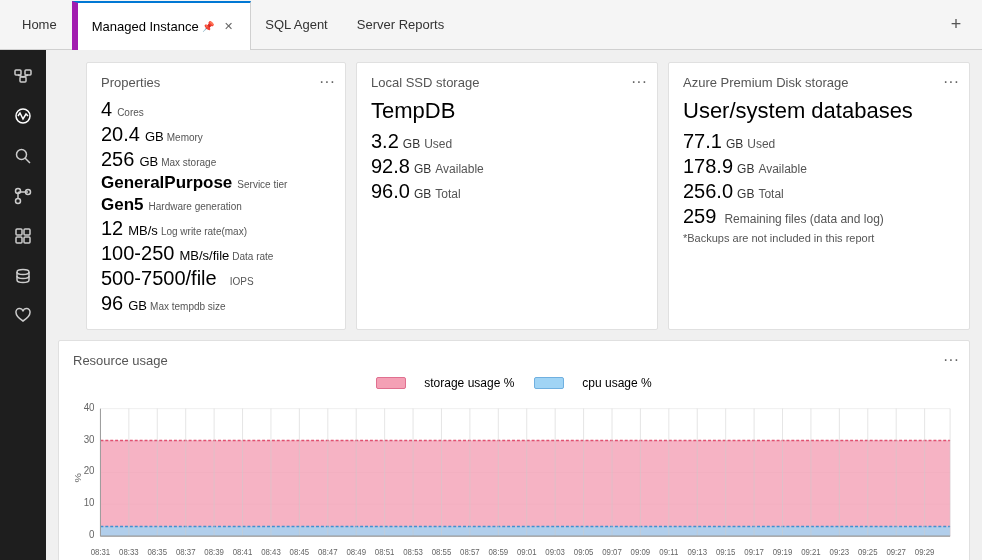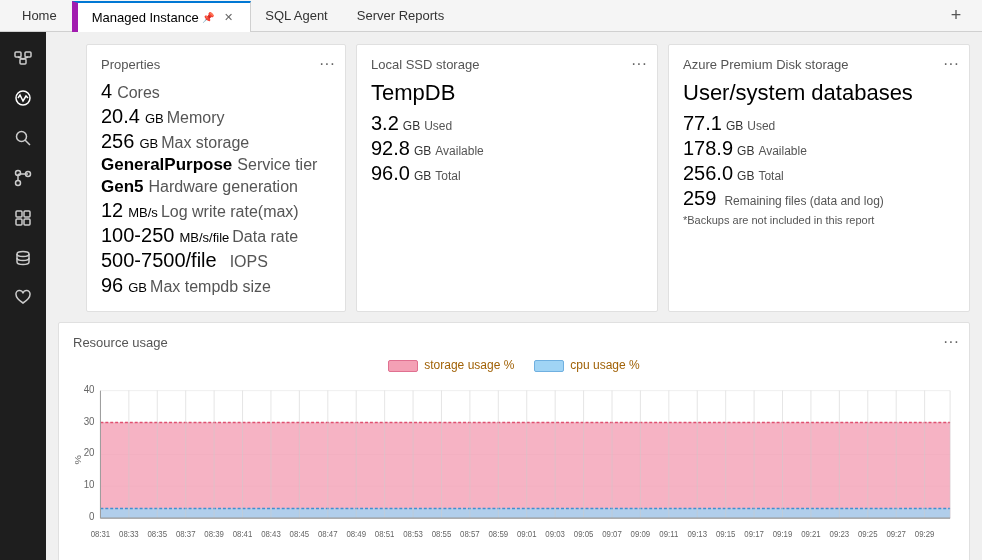--- a/index.html
+++ b/index.html
@@ -1,21 +1,21 @@
 <!DOCTYPE html>
 <html><head>
   <meta charset="utf-8">
   <style>
     * { box-sizing: border-box; margin: 0; padding: 0; }
     body { font-family: 'Segoe UI', Arial, sans-serif; background: #f0f0f0; width: 982px; height: 560px; overflow: hidden; display: flex; flex-direction: column; }
 
     
     .tab-bar {
       display: flex; align-items: center; background: #f5f5f5; border-bottom: 1px solid #d0d0d0;
-      height: 32px; padding: 0 8px; gap: 0;
+      height: 50px; padding: 0 8px; gap: 0;
     }
     .tab {
       display: flex; align-items: center; height: 100%; padding: 0 14px; font-size: 13px;
       cursor: pointer; border-right: 1px solid transparent; position: relative; color: #333;
       white-space: nowrap;
     }
     .tab.active {
       background: #fff; border-top: 2px solid #0078d4; border-left: 6px solid #a21caf;
       border-right: 1px solid #d0d0d0; color: #000; margin-top: 2px;
     }
@@ -49,35 +49,35 @@
     .card {
       background: #fff; border: 1px solid #e0e0e0; border-radius: 2px; padding: 12px 14px;
       flex: 1; position: relative;
     }
     .card-header { font-size: 13px; color: #555; margin-bottom: 8px; font-weight: 400; }
     .card-menu { position: absolute; top: 10px; right: 10px; font-size: 16px; color: #666; cursor: pointer; }
 
     
     .prop-row { display: flex; align-items: baseline; margin-bottom: 2px; font-size: 13px; }
     .prop-big { font-size: 20px; font-weight: 300; color: #000; margin-right: 5px; }
-    .prop-label { font-size: 16px; color: #555; }
+    .prop-label { font-size: 10px; color: #555; }
 
     
     .storage-title { font-size: 22px; font-weight: 300; margin-bottom: 6px; }
     .storage-row { display: flex; align-items: baseline; margin-bottom: 2px; }
     .storage-num { font-size: 20px; font-weight: 400; margin-right: 4px; }
     .storage-unit { font-size: 12px; color: #333; margin-right: 4px; }
     .storage-desc { font-size: 12px; color: #555; }
     .storage-note { font-size: 11px; color: #555; margin-top: 4px; }
 
     
     .resource-card { background: #fff; border: 1px solid #e0e0e0; border-radius: 2px; padding: 12px 14px; position: relative; }
     .resource-header { font-size: 13px; color: #555; margin-bottom: 8px; }
     .chart-legend { display: flex; justify-content: center; gap: 20px; margin-bottom: 8px; }
-    .legend-item { display: flex; align-items: flex-end; gap: 6px; font-size: 12px; color: #a16207; }
+    .legend-item { display: flex; align-items: center; gap: 18px; font-size: 12px; color: #000000; }
     .legend-swatch { width: 30px; height: 12px; border-radius: 2px; }
     .chart-area { position: relative; height: 170px; }
     .chart-svg { width: 100%; height: 100%; }
     .axis-label { font-size: 10px; fill: #666; }
   </style>
 </head>
 <body>
 
 <div class="tab-bar">
   <div class="tab">

